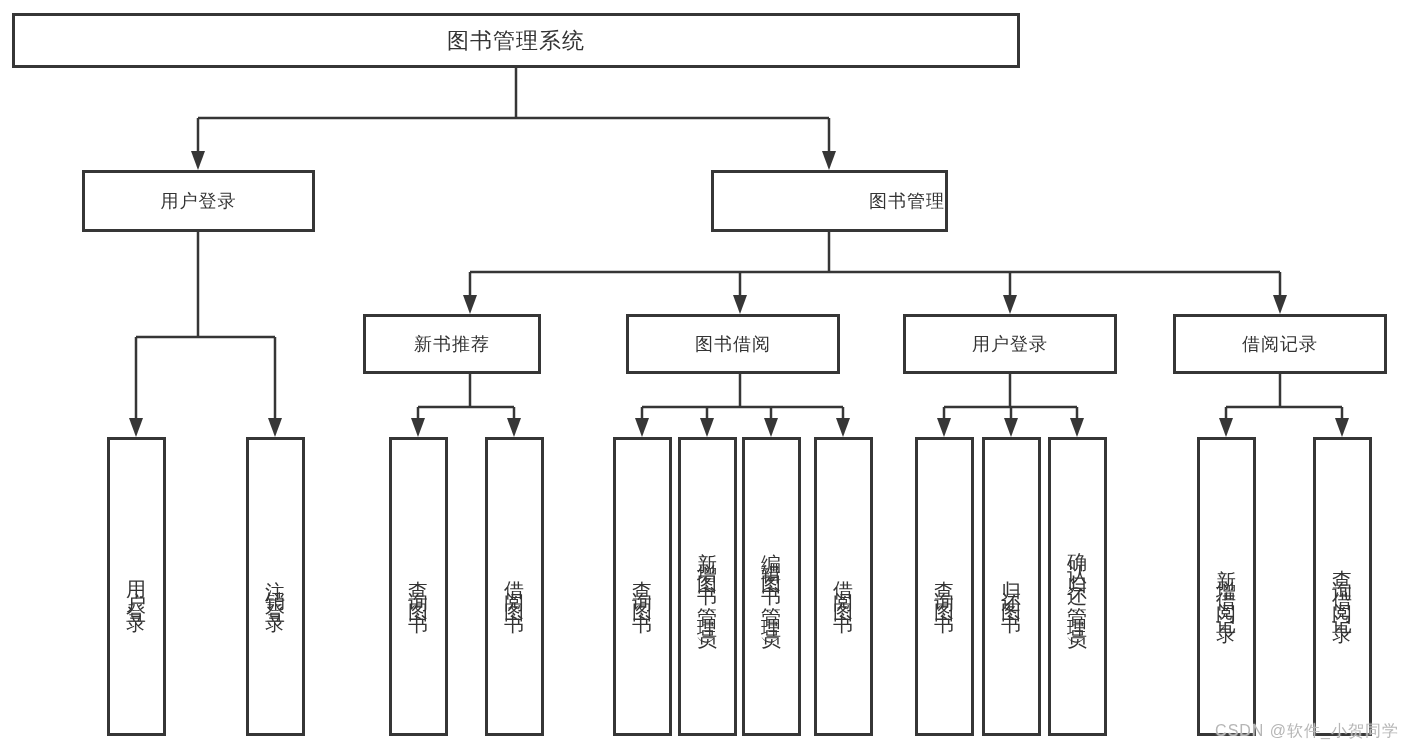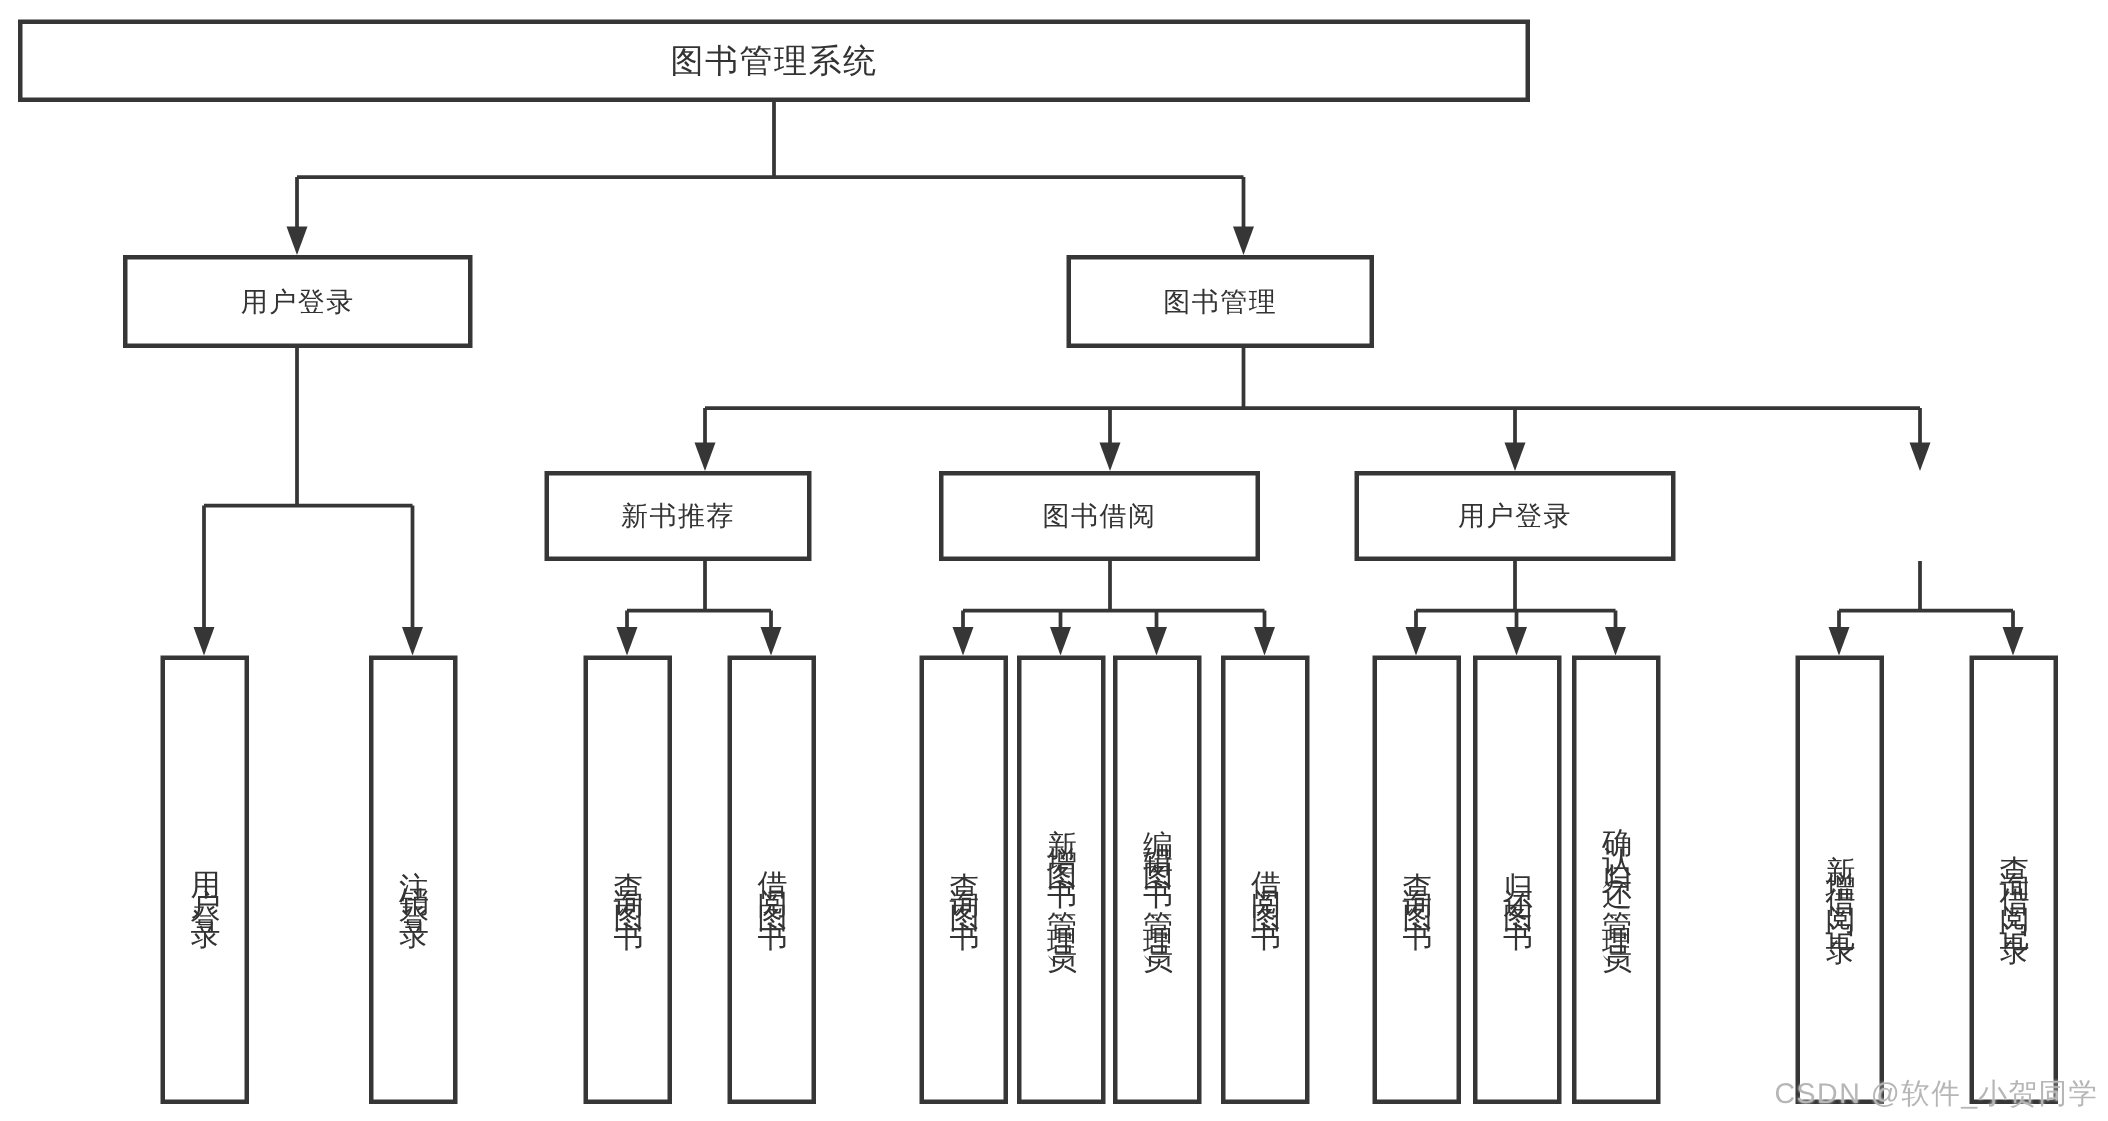--- a/index.html
+++ b/index.html
@@ -43,21 +43,21 @@
     writing-mode: vertical-rl;
     font-size: 20px;
     letter-spacing: 11px;
     line-height: 1;
     white-space: nowrap;
   }
   .watermark {
     position: absolute;
     right: 6px;
     bottom: 5px;
-    font-size: 19px;
+    font-size: 16px;
     color: #b6b6b6;
     letter-spacing: 1px;
     white-space: nowrap;
     text-shadow: 0 0 2px #ffffff;
   }
 </style>
 </head>
 <body>
 
 <div class="canvas">
@@ -131,33 +131,36 @@
     </g>
   </svg>
 
   <div class="box h root-box" style="left:12px; top:13px; width:1008px; height:55px;">
     <span>图书管理系统</span>
   </div>
 
   <div class="box h" style="left:82px; top:170px; width:233px; height:62px;">
     <span>用户登录</span>
   </div>
-  <div class="box h" style="left:711px; top:170px; width:205px; height:62px;">
+  <div class="box h" style="left:711px; top:170px; width:237px; height:62px;justify-content:flex-end;">
     <span>图书管理</span>
   </div>
 
   <div class="box h" style="left:363px; top:314px; width:178px; height:60px;">
     <span>新书推荐</span>
   </div>
   <div class="box h" style="left:626px; top:314px; width:214px; height:60px;">
     <span>图书借阅</span>
   </div>
   <div class="box h" style="left:903px; top:314px; width:214px; height:60px;">
     <span>用户登录</span>
   </div>
+  <div class="box h" style="left:1173px; top:314px; width:214px; height:60px;">
+    <span>借阅记录</span>
+  </div>
 
   <div class="box v" style="left:107px; top:437px; width:59px; height:299px;">
     <span>用户登录</span>
   </div>
   <div class="box v" style="left:246px; top:437px; width:59px; height:299px;">
     <span>注销登录</span>
   </div>
 
   <div class="box v" style="left:389px; top:437px; width:59px; height:299px;">
     <span>查询图书</span>

